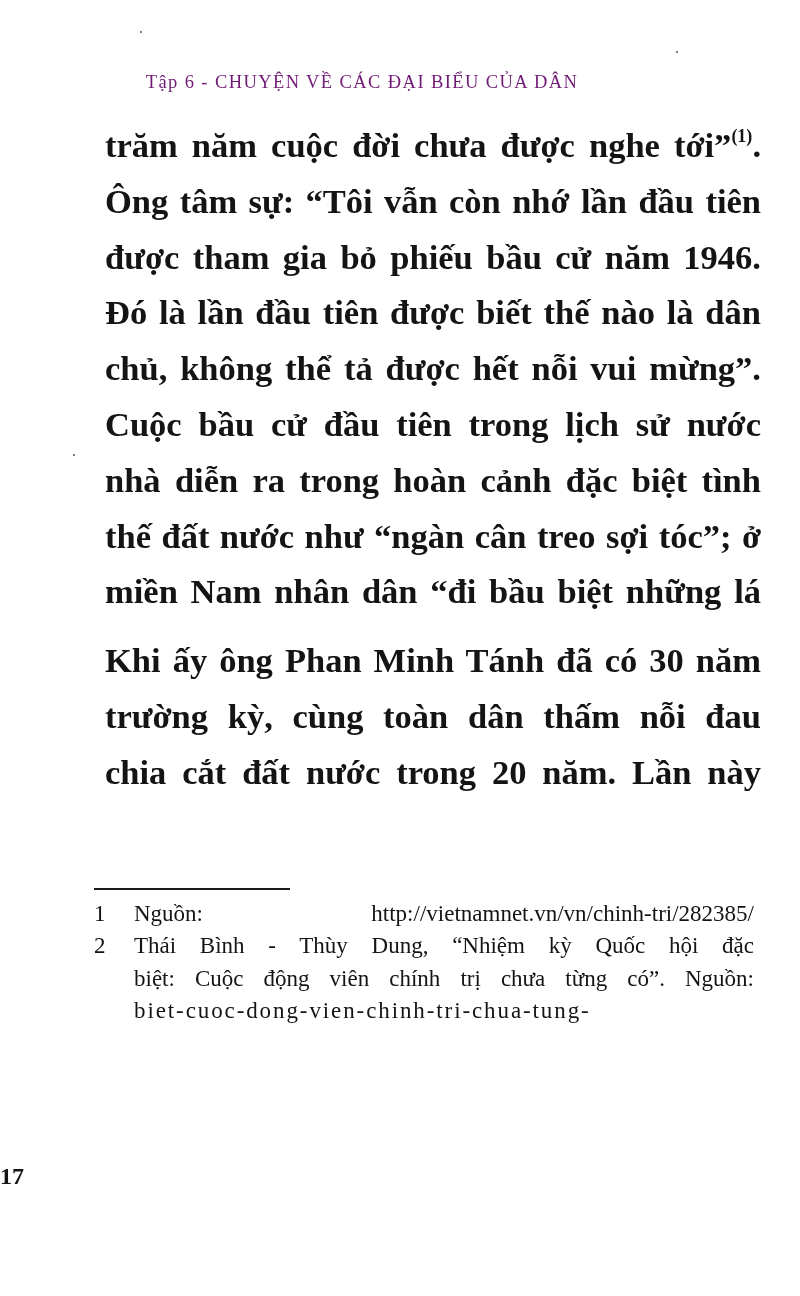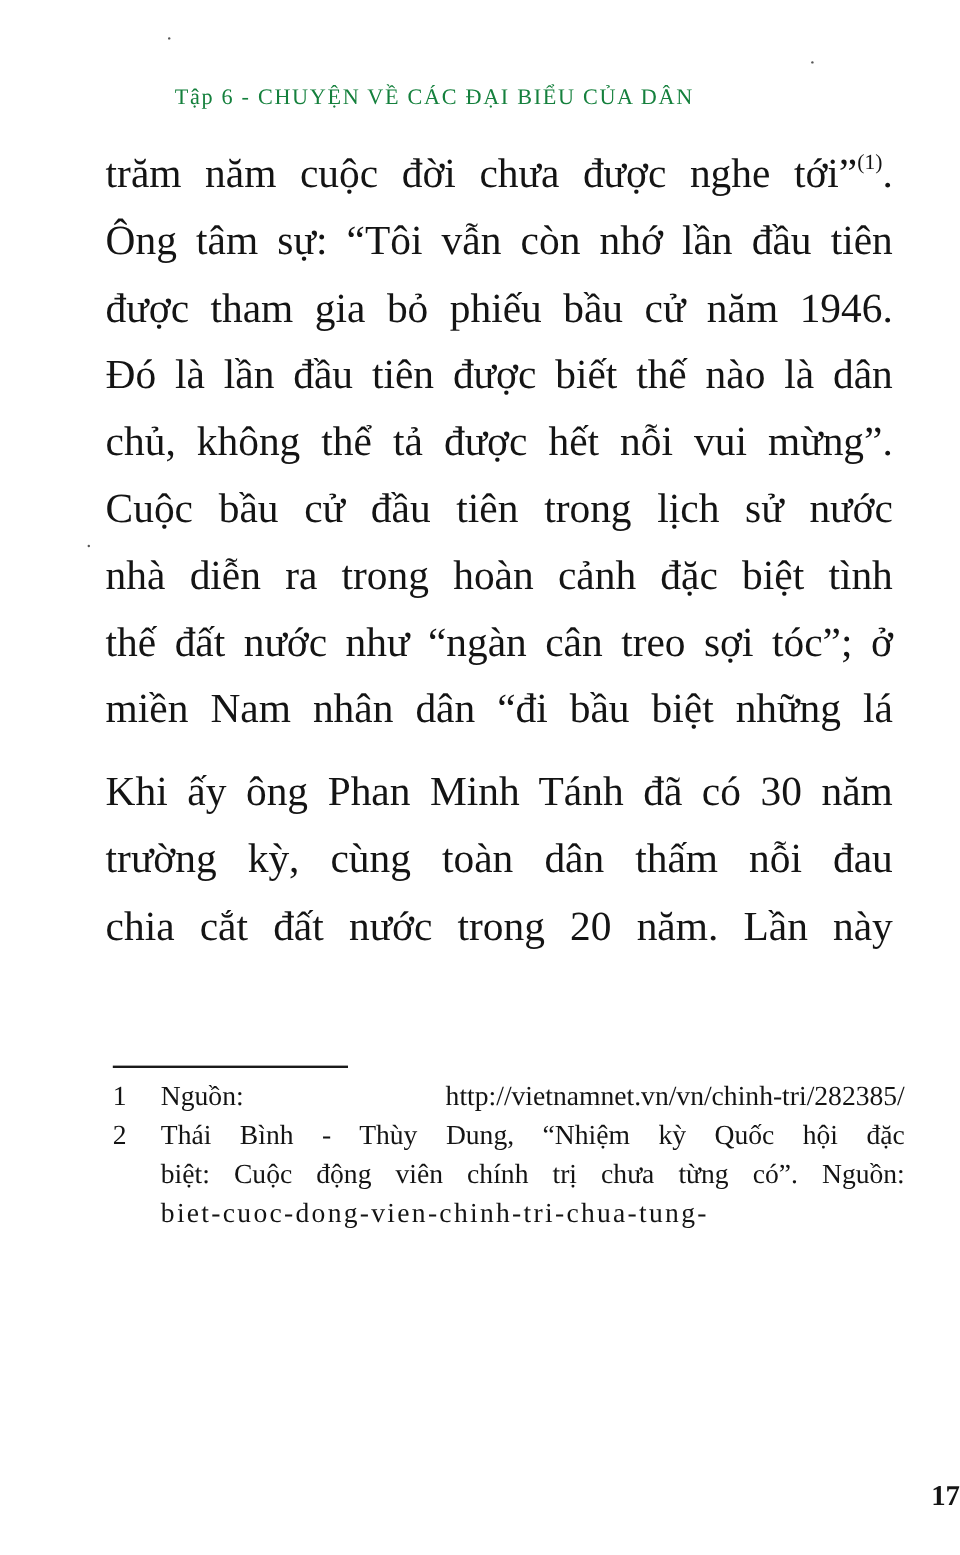--- a/index.html
+++ b/index.html
@@ -1,31 +1,31 @@
 <!DOCTYPE html>
 <html><head>
 <meta charset="utf-8">
 <style>
   html, body { margin: 0; padding: 0; background: #ffffff; }
   body { width: 800px; height: 1296px; position: relative; overflow: hidden; color: #141414; font-family: "Liberation Serif", "DejaVu Serif", serif; }
-  .running-header { position: absolute; top: 72px; left: 0; width: 724px; text-align: center; font-size: 18.5px; letter-spacing: 1.4px; color: #15803d; }
-  .body-text { position: absolute; left: 88px; width: 656px; top: 118px; font-size: 34.5px; line-height: 55.8px; }
+  .running-header { position: absolute; top: 72px; left: 0; width: 724px; text-align: center; font-size: 18.5px; letter-spacing: 1.4px; color: #701a75; }
+  .body-text { position: absolute; left: 105px; width: 656px; top: 118px; font-size: 34.5px; line-height: 55.8px; font-weight: bold; }
   .line { display: block; white-space: nowrap; text-align: justify; text-align-last: justify; height: 55.8px; }
   .line.last { text-align-last: left; }
   .line.indent { padding-left: 50px; }
   .para-gap { height: 13px; }
   sup.fnref { font-size: 18px; vertical-align: 15px; line-height: 0; }
   .rule { position: absolute; left: 94px; top: 888px; width: 196px; height: 1.6px; background: #1a1a1a; }
   .footnotes { position: absolute; left: 94px; width: 660px; top: 898px; font-size: 23px; line-height: 32.4px; }
   .fn { position: relative; padding-left: 40px; }
   .fn-num { position: absolute; left: 0; top: 0; }
   .fn-line { display: block; white-space: nowrap; text-align: justify; text-align-last: justify; }
   .fn-line.last { text-align-last: left; }
   .fn-line.spaced { letter-spacing: 1.9px; }
-  .page-number { position: absolute; top: 1234px; left: 0; width: 800px; text-align: right; font-size: 24px; font-weight: bold; }
+  .page-number { position: absolute; top: 1163px; left: 0; width: 800px; text-align: left; font-size: 24px; font-weight: bold; }
   .speck { position: absolute; background: #555; border-radius: 50%; }
 </style>
 </head>
 <body>
 
 <div>
 
   <div class="running-header">Tập 6 - CHUYỆN VỀ CÁC ĐẠI BIỂU CỦA DÂN</div>
 
   <div class="body-text">

